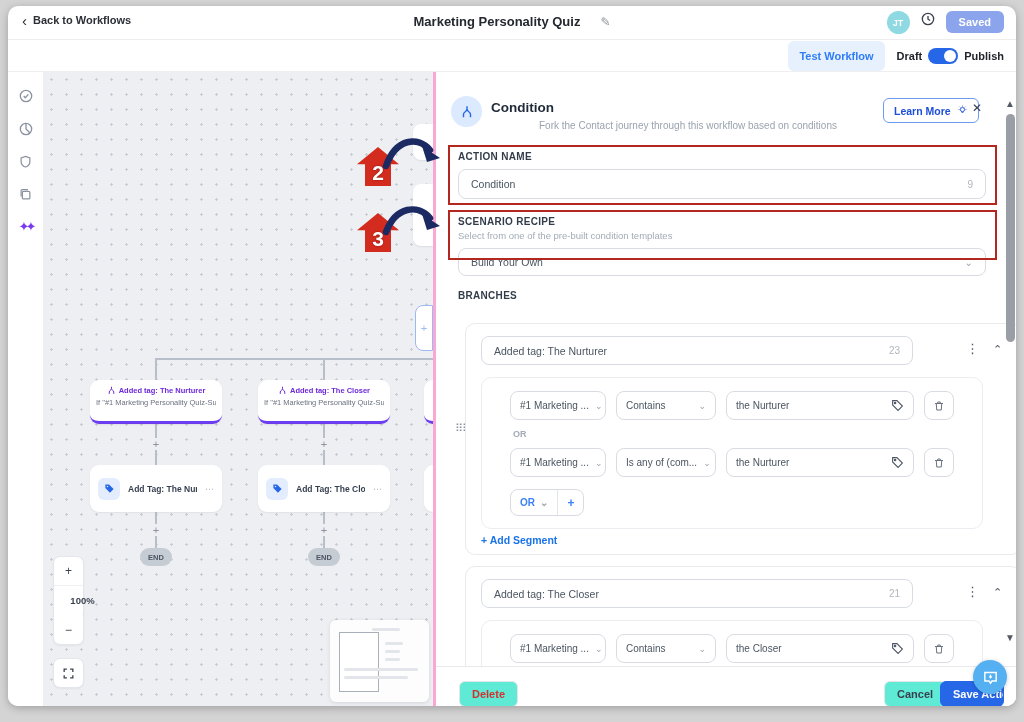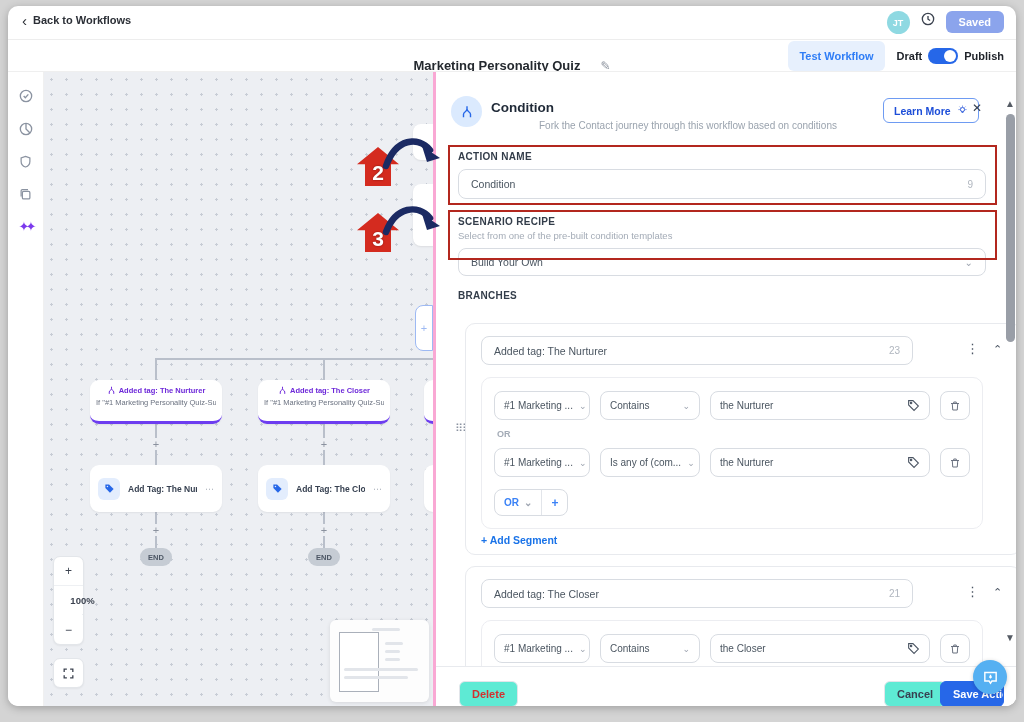--- a/index.html
+++ b/index.html
@@ -7,21 +7,21 @@
   *{box-sizing:border-box;}
   .app{position:absolute;left:8px;top:6px;width:1008px;height:700px;background:#fff;
     border-radius:10px;box-shadow:0 2px 8px rgba(0,0,0,.25);overflow:hidden;}
 
   
   .topbar{position:absolute;left:0;top:0;width:100%;height:34px;border-bottom:1px solid #ededed;}
   .back{position:absolute;left:14px;top:8px;display:flex;align-items:center;gap:6px;
     font-size:11px;font-weight:700;color:#2b2f36;cursor:pointer;}
   .back .chev{font-size:15px;line-height:11px;font-weight:400;}
   .wf-title{position:absolute;left:50%;top:8px;transform:translateX(-50%);
-    font-size:13px;font-weight:700;color:#24292f;display:flex;gap:20px;align-items:center;white-space:nowrap;margin-top:44px;}
+    font-size:13px;font-weight:700;color:#24292f;display:flex;gap:20px;align-items:center;white-space:nowrap;}
   .wf-title .pencil{color:#8a919c;font-size:12px;font-weight:400;}
   .top-right{position:absolute;right:12px;top:5px;display:flex;align-items:flex-start;gap:10px;}
   .avatar{width:23px;height:23px;border-radius:50%;background:#8fd9e2;color:#fff;font-size:9px;
     display:flex;align-items:center;justify-content:center;font-weight:700;}
   .icon-btn{color:#3c4350;display:flex;align-items:center;}
   .saved-btn{background:#8ba4ec;color:#fff;font-size:11px;font-weight:600;border:none;
     border-radius:6px;padding:5px 13px;}
 
   
   .tabsbar{position:absolute;left:0;top:34px;width:100%;height:32px;border-bottom:1px solid #efefef;}
@@ -89,21 +89,21 @@
   .helper{position:absolute;font-size:9.5px;color:#a3abb6;}
   .field{position:absolute;border:1px solid #d8dce2;border-radius:8px;background:#fff;display:flex;align-items:center;
     padding:0 12px;font-size:10.5px;color:#4a5560;}
   .field .cnt{margin-left:auto;color:#b0b6bf;font-size:10px;}
   .field .chv{margin-left:auto;color:#9ca3af;font-size:10px;}
   .redbox{position:absolute;border:2px solid #b3271e;pointer-events:none;z-index:6;}
   .branch-card{position:absolute;left:29px;width:556px;background:#fff;border:1px solid #e8eaee;border-radius:10px;}
   .bc-name{position:absolute;left:15px;top:12px;width:432px;height:29px;}
   .bc-kebab{position:absolute;left:500px;top:17px;color:#4b5563;font-size:13px;cursor:pointer;}
   .bc-chev{position:absolute;left:527px;top:19px;color:#4b5563;font-size:11px;cursor:pointer;}
-  .group-card{position:absolute;left:15px;top:53px;width:502px;border:1px solid #ecedf1;border-radius:10px;padding:13px 12px;}
+  .group-card{position:absolute;left:15px;top:53px;width:502px;border:1px solid #ecedf1;border-radius:10px;padding:13px 28px;}
   .crow{display:flex;align-items:center;gap:10px;}
   .sel,.vfield{border:1px solid #d8dce2;border-radius:8px;height:29px;display:flex;align-items:center;
     padding:0 9px;font-size:10px;color:#4a5560;background:#fff;}
   .sel{justify-content:space-between;gap:6px;white-space:nowrap;}
   .sel .chv{color:#9ca3af;font-size:9px;}
   .sel.f1{width:96px;}.sel.f2{width:100px;}
   .vfield{flex:1;gap:20px;}
   .vfield .vtxt{flex:1;white-space:nowrap;overflow:hidden;}
   .trash{width:30px;height:29px;border:1px solid #d8dce2;border-radius:8px;display:flex;align-items:center;
     justify-content:center;color:#6b7280;background:#fff;cursor:pointer;}

